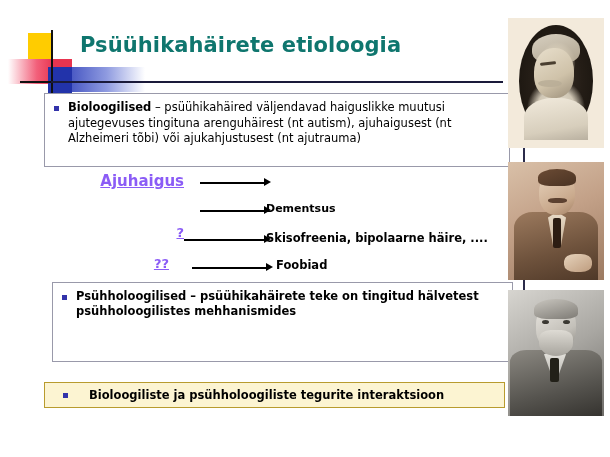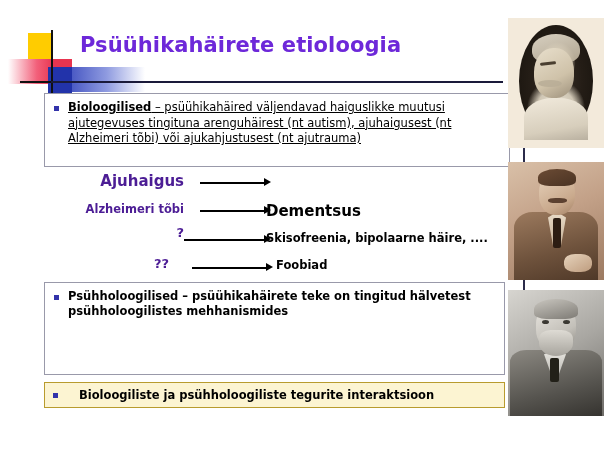--- a/index.html
+++ b/index.html
@@ -47,34 +47,34 @@
     position: absolute; left: 51px; top: 81px; width: 452px; height: 2px;
     background: #1a1a3a;
   }
 
   
   #page-title {
     position: absolute;
     left: 80px; top: 33px;
     font-size: 21px;
     font-weight: bold;
-    color: #6d28d9;
+    color: #0f766e;
     letter-spacing: 0.1px;
     white-space: nowrap;
   }
 
   
   .box {
     position: absolute;
     box-sizing: border-box;
     background: #ffffff;
     border: 1px solid #9999aa;
   }
   #box-bio  { left: 44px; top: 93px;  width: 466px; height: 74px; }
-  #box-psy  { left: 44px; top: 282px; width: 461px; height: 93px; }
+  #box-psy  { left: 52px; top: 282px; width: 461px; height: 80px; }
   #box-int  {
     left: 44px; top: 382px; width: 461px; height: 26px;
     background: #FCF4D2;
     border: 1px solid #B89B2E;
   }
 
   
   .bullet-row { display: flex; align-items: flex-start; }
   .bullet {
     flex: 0 0 auto;
@@ -90,23 +90,23 @@
     margin-right: 8px;
   }
 
   .para {
     font-size: 11.5px;
     line-height: 15.5px;
     color: #000000;
   }
   .para b { font-weight: bold; }
 
-  #box-bio .inner { padding: 6px 8px 0 9px; text-decoration: underline; }
+  #box-bio .inner { padding: 6px 8px 0 9px; }
   #box-psy .inner { padding: 6px 8px 0 9px; }
-  #box-int .inner { padding: 5px 8px 0 8px; }
+  #box-int .inner { padding: 5px 8px 0 18px; }
 
   .lead {
     font-size: 11.5px;
     line-height: 14.5px;
     font-weight: bold;
     color: #000;
   }
   .sublist { margin-top: 4px; margin-left: 38px; }
   .sublist .li {
     font-size: 11.5px;
@@ -121,22 +121,23 @@
     padding-left: 12px;
   }
 
   
   #diagram { position: absolute; left: 44px; top: 172px; width: 470px; height: 104px; }
   .drow { position: absolute; left: 0; width: 470px; height: 22px; }
   .dleft {
     position: absolute;
     text-align: right;
     font-weight: bold;
-    color: #4c1d95;
+    color: #8b5cf6;
     white-space: nowrap;
+    text-decoration: underline;
   }
   .dright {
     position: absolute;
     font-weight: bold;
     color: #000;
     white-space: nowrap;
   }
   .arrow {
     position: absolute;
     height: 9px;
@@ -306,26 +307,25 @@
 
   <div class="drow" style="top:0;">
     <div class="dleft" style="left:0; width:140px; top:0; font-size:15px;">Ajuhaigus</div>
     <div class="arrow" style="left:156px; top:6px; width:72px;">
       <span class="shaft" style="width:66px;"></span>
       <span class="head" style="left:64px;"></span>
     </div>
   </div>
 
   <div class="drow" style="top:30px;">
-    <div class="dleft" style="left:0; width:140px; top:0; font-size:11.5px;">Alzheimeri tõbi</div>
     <div class="arrow" style="left:156px; top:4px; width:72px;">
       <span class="shaft" style="width:66px;"></span>
       <span class="head" style="left:64px;"></span>
     </div>
-    <div class="dright" style="left:222px; top:0; font-size:15px;">Dementsus</div>
+    <div class="dright" style="left:222px; top:0; font-size:11px;">Dementsus</div>
   </div>
 
   <div class="drow" style="top:55px;">
     <div class="dleft" style="left:0; width:140px; top:-2px; font-size:13px;">?</div>
     <div class="arrow" style="left:140px; top:8px; width:88px;">
       <span class="shaft" style="width:82px;"></span>
       <span class="head" style="left:80px;"></span>
     </div>
     <div class="dright" style="left:222px; top:4px; font-size:11.5px;">Skisofreenia, bipolaarne häire, ....</div>
   </div>

